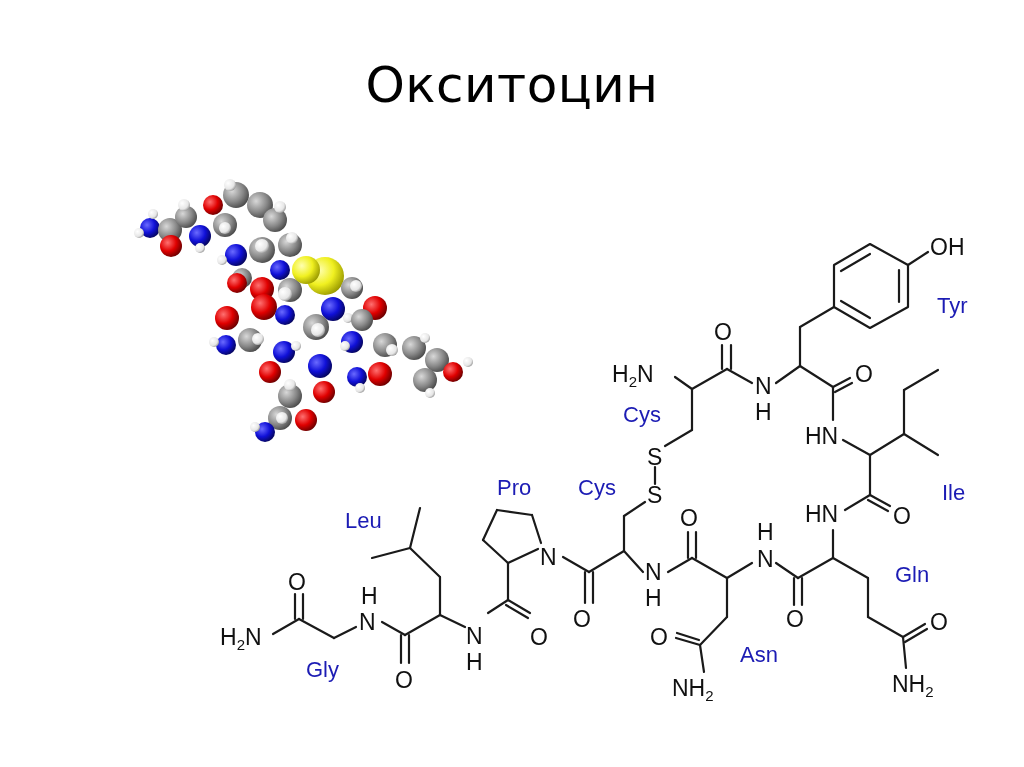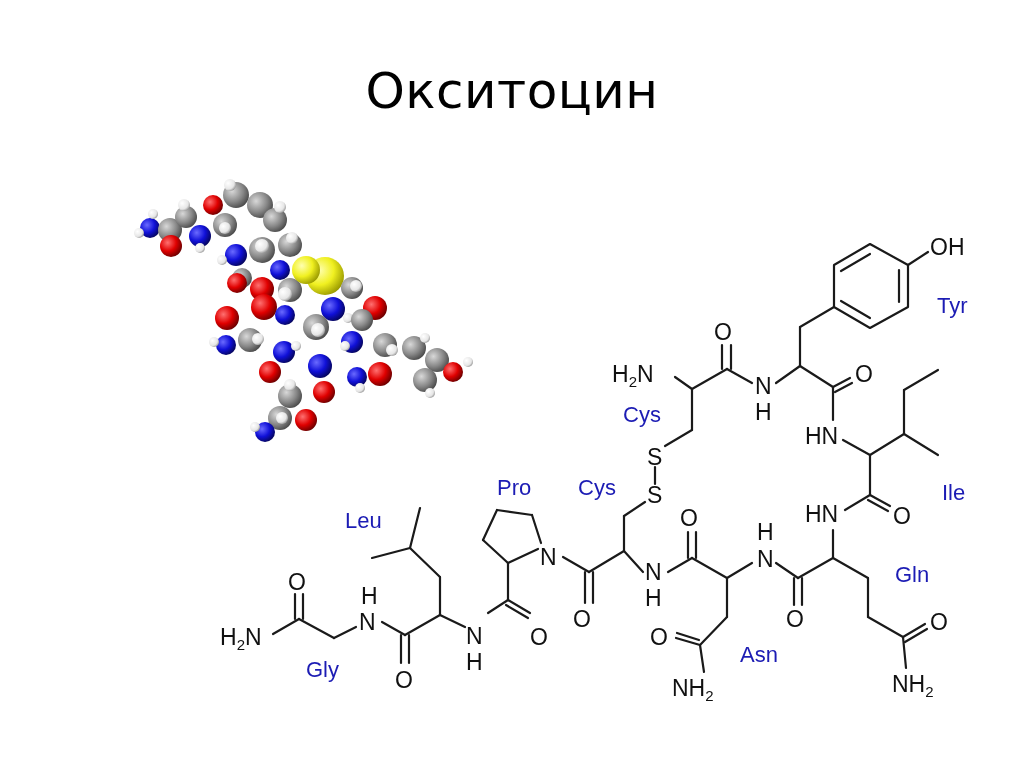--- a/index.html
+++ b/index.html
@@ -1,17 +1,17 @@
 <!DOCTYPE html>
 <html><head>
 <meta charset="utf-8">
 <style>
   html, body { margin: 0; padding: 0; background: #ffffff; }
   body { width: 1024px; height: 767px; position: relative; overflow: hidden; font-family: "Liberation Sans", sans-serif; }
-  .title { position: absolute; left: 0; top: 62px; width: 1024px; text-align: center; font-family: "DejaVu Sans", sans-serif; font-size: 50px; color: #000; letter-spacing: 0.5px; }
+  .title { position: absolute; left: 0; top: 56px; width: 1024px; text-align: center; font-family: "DejaVu Sans", sans-serif; font-size: 50px; color: #000; letter-spacing: 0.5px; }
   svg { position: absolute; left: 0; top: 0; }
   .bond { stroke: #1a1a1a; stroke-width: 2.2; fill: none; stroke-linecap: round; stroke-linejoin: round; }
   .atom { font-family: "Liberation Sans", sans-serif; font-size: 23px; fill: #111; }
   .sub { font-size: 15px; }
   .res { font-family: "Liberation Sans", sans-serif; font-size: 22px; fill: #1c1cb4; }
 </style>
 </head>
 <body>
 
 <div class="title">Окситоцин</div>

